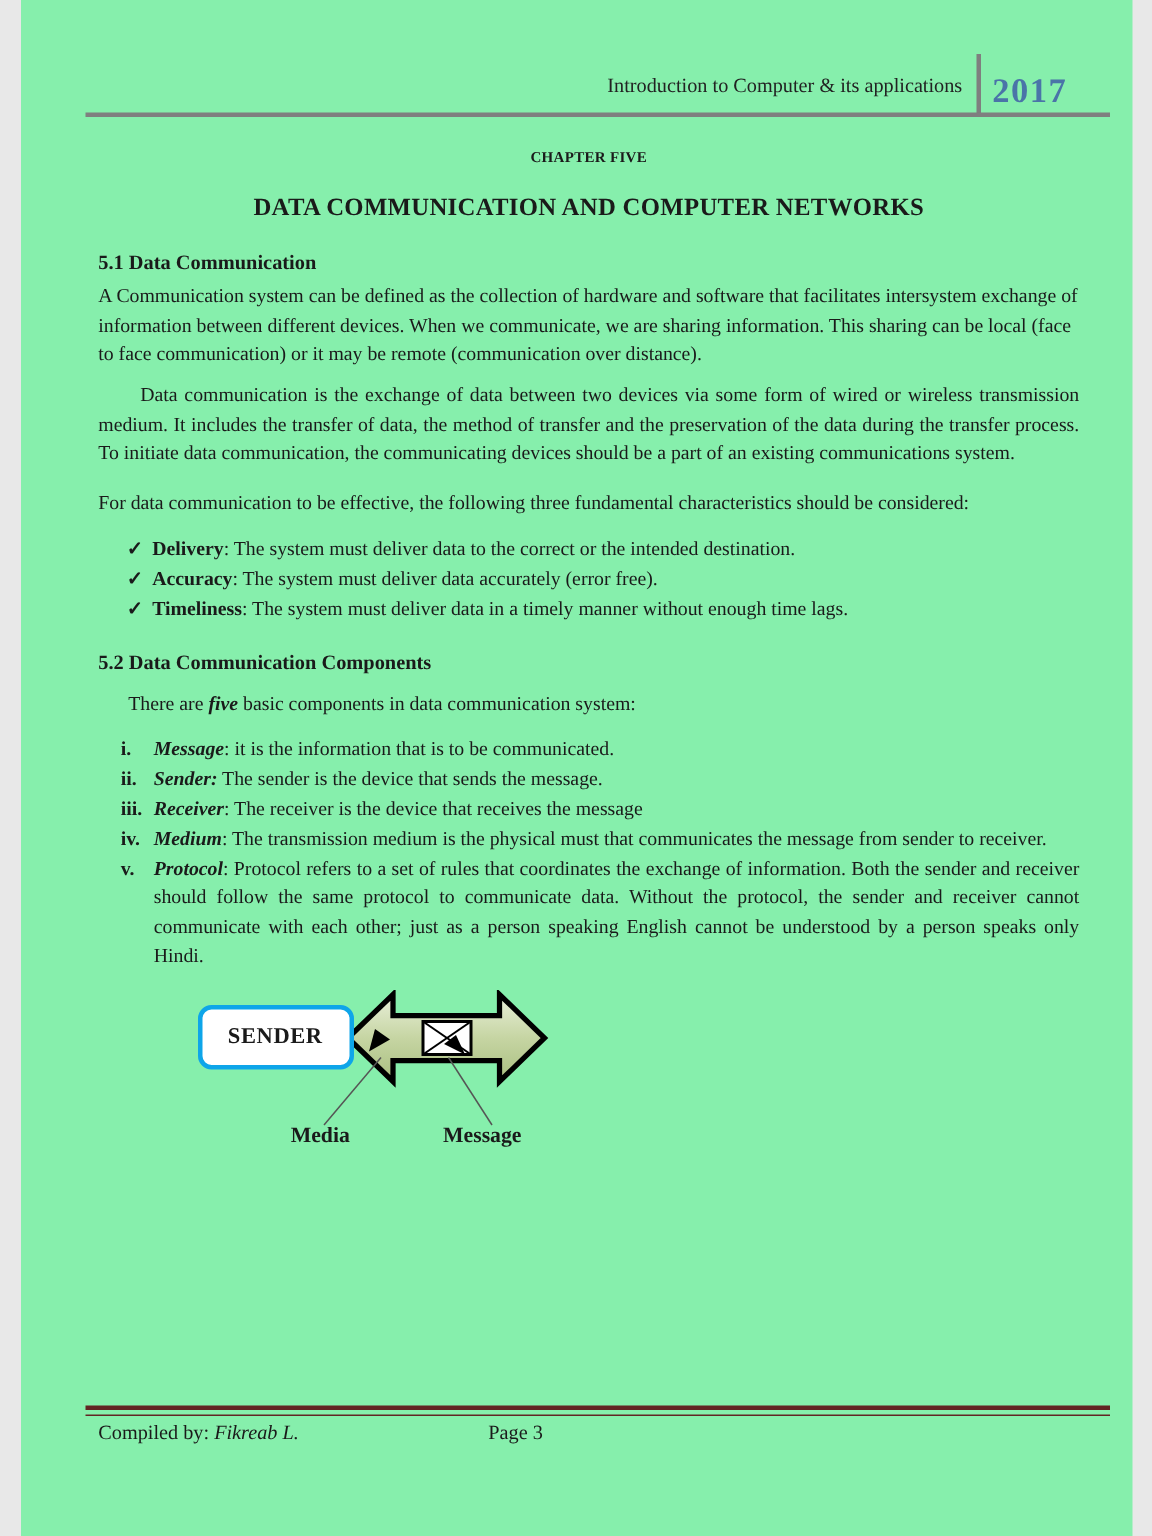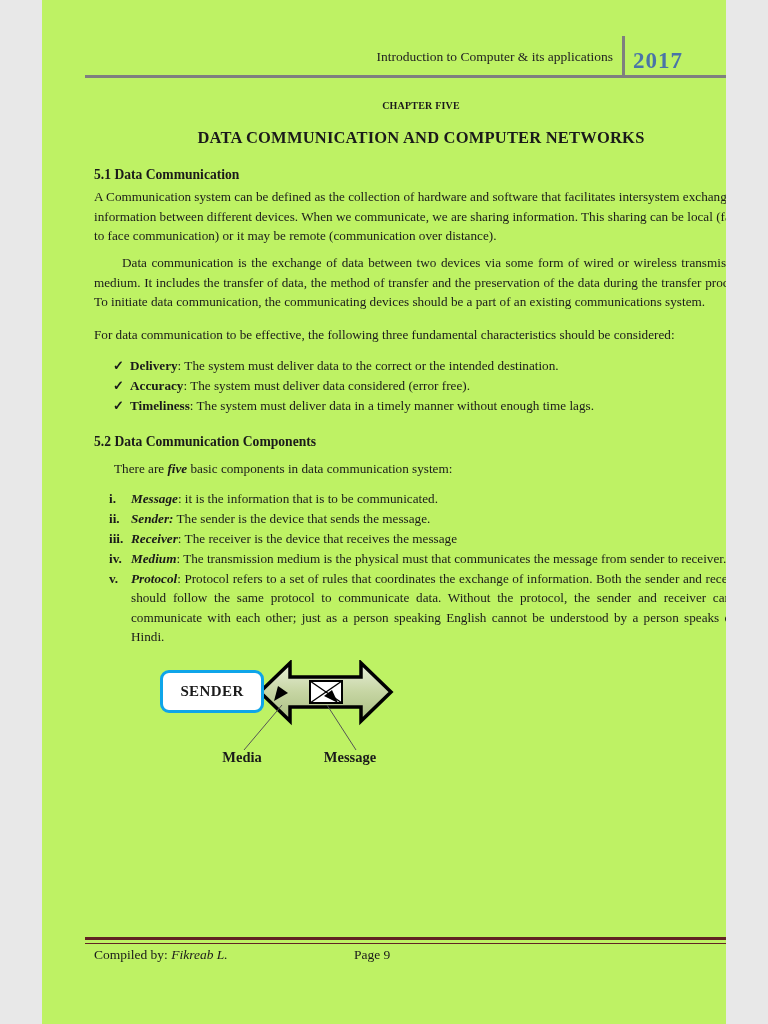--- a/index.html
+++ b/index.html
@@ -1,22 +1,22 @@
 <!DOCTYPE html>
 <html><head>
 <meta charset="utf-8">
 <style>
   * { margin: 0; padding: 0; box-sizing: border-box; }
   html, body { background: #e8e8e8; }
   body { font-family: "Liberation Serif", "DejaVu Serif", serif; }
   .page {
     position: relative;
-    width: 684px;
+    width: 741px;
     height: 1024px;
-    background: #bef264;
+    background: #86efac;
     margin: 0 auto;
     overflow: hidden;
     color: #1a1a1a;
   }
 
   
   .header {
     position: absolute;
     top: 36px;
     left: 43px;
@@ -200,21 +200,21 @@
     <div class="para justify indent">Data communication is the exchange of data between two devices via some form of wired or wireless transmission medium. It includes the transfer of data, the method of transfer and the preservation of the data during the transfer process. To initiate data communication, the communicating devices should be a part of an existing communications system.</div>
     <div class="para justify gap">For data communication to be effective, the following three fundamental characteristics should be considered:</div>
 
     <div class="checklist">
       <div class="check-row">
         <span class="check-mark">✓</span>
         <span class="bold">Delivery</span><span>: The system must deliver data to the correct or the intended destination.</span>
       </div>
       <div class="check-row">
         <span class="check-mark">✓</span>
-        <span class="bold">Accuracy</span><span>: The system must deliver data considered (error free).</span>
+        <span class="bold">Accuracy</span><span>: The system must deliver data accurately (error free).</span>
       </div>
       <div class="check-row">
         <span class="check-mark">✓</span>
         <span class="bold">Timeliness</span><span>: The system must deliver data in a timely manner without enough time lags.</span>
       </div>
     </div>
 
     <div class="sec-heading">5.2 Data Communication Components</div>
     <div class="intro-line">
       <span>There are </span><span class="bolditalic">five</span><span> basic components in data communication system:</span>
@@ -272,16 +272,16 @@
       <div class="fig-label message">Message</div>
     </div>
 
 
   </div>
 
   <div class="footer-rule-thick"></div>
   <div class="footer-rule-thin"></div>
   <div class="footer-row">
     <span>Compiled by: </span><span class="italic">Fikreab L.</span>
-    <span class="footer-page">Page 9</span>
+    <span class="footer-page">Page 3</span>
   </div>
 
 </div>
 
 </body></html>

